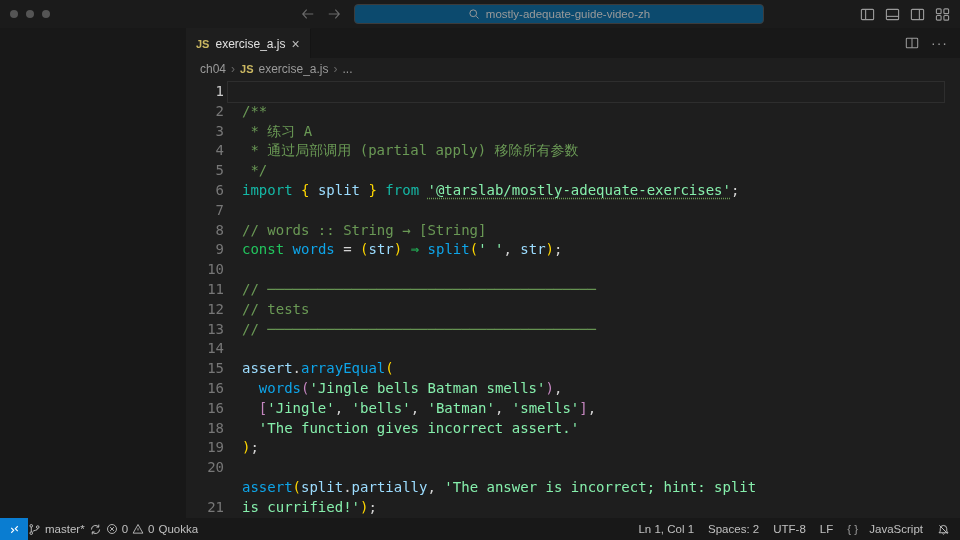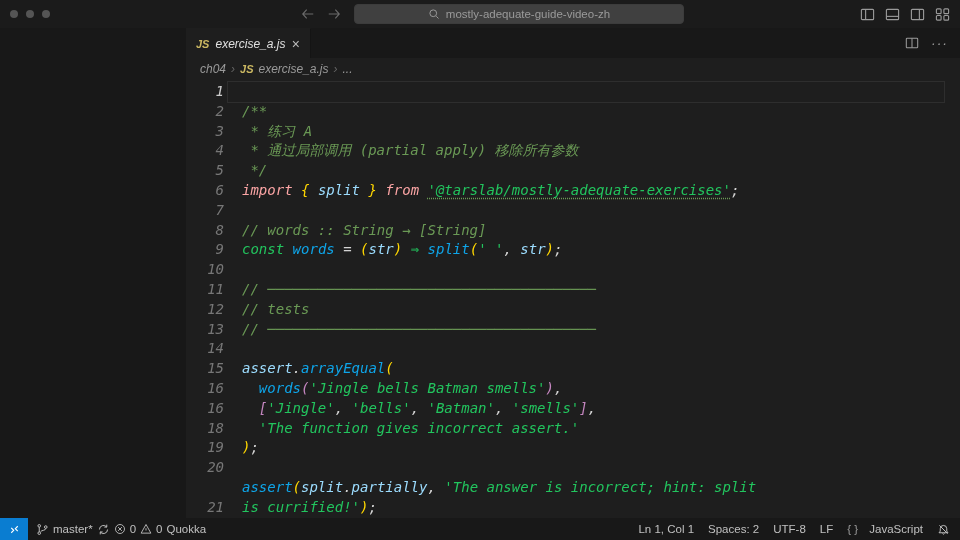--- a/index.html
+++ b/index.html
@@ -5,26 +5,26 @@
   * { box-sizing: border-box; margin: 0; padding: 0; }
   html, body { width: 960px; height: 540px; overflow: hidden; background: #1e1e1e; font-family: -apple-system, "Segoe UI", sans-serif; color: #cccccc; }
   .window { display: flex; flex-direction: column; width: 960px; height: 540px; background: #1e1e1e; }
 
   
   .titlebar { height: 28px; display: flex; align-items: center; background: #1b1b1b; position: relative; }
   .traffics { display: flex; gap: 8px; padding-left: 10px; }
   .dot { width: 8px; height: 8px; border-radius: 50%; background: #555; }
   .nav-btns { display: flex; gap: 10px; margin-left: 250px; }
   .nav-arrow { width: 16px; height: 16px; color: #6a6a6a; display:flex; align-items:center; justify-content:center;}
-  .search-box { margin-left: 12px; width: 330px; height: 20px; border: 1px solid #3c3c3c; border-radius: 4px; display: flex; align-items: center; justify-content: center; gap: 6px; color: #9a9a9a; font-size: 11.5px; background: #404040; }
+  .search-box { margin-left: 12px; width: 410px; height: 20px; border: 1px solid #3c3c3c; border-radius: 4px; display: flex; align-items: center; justify-content: center; gap: 6px; color: #9a9a9a; font-size: 11.5px; background: #0c4a6e; }
   .layout-icons { margin-left: auto; margin-right: 10px; display: flex; gap: 10px; color: #9a9a9a; }
   .layout-icons svg { width: 15px; height: 15px; }
 
   
-  .body-area { flex: 1; display: flex; font-style: italic; }
+  .body-area { flex: 1; display: flex; }
   .left-rail { width: 186px; background: #181818; }
   .editor-col { flex: 1; display: flex; flex-direction: column; background: #1e1e1e; }
 
   
   .tab-row { height: 30px; display: flex; align-items: stretch; background: #181818; }
   .tab { display: flex; align-items: center; gap: 6px; padding: 0 10px; background: #1e1e1e; border-top: 1px solid #1e1e1e; font-size: 12px; color: #e0e0e0; border-right: 1px solid #141414;}
   .tab .js-badge { color:#cbb862; font-size:11px; font-weight:600;}
   .tab .close { color:#bdbdbd; font-size:14px; line-height:1;}
   .tab-actions { margin-left:auto; display:flex; align-items:center; gap:12px; padding-right:12px; color:#9a9a9a;}
   .tab-actions svg { width:14px; height:14px; }
@@ -36,36 +36,36 @@
 
   
   .code-wrap { flex:1; display:flex; font-family: ui-monospace, SFMono-Regular, Menlo, Consolas, monospace; font-size:14px; line-height:19.8px; }
   .gutter-spacer { width:14px; }
   .gutter { width:28px; text-align:right; color:#777; user-select:none; padding-top:2px; }
   .gutter div { padding-right:4px; }
   .gutter .cur { color:#cccccc; }
   .code { flex:1; padding-left:14px; padding-top:2px; white-space:pre; color:#d4d4d4; position:relative; }
   .code .hl-line { position:absolute; left:0; right:8px; height:19.8px; top:2px; outline:1px solid #2e2e2e; pointer-events:none;}
   .c-comment { color:#6a9955; }
-  .c-key { color:#fca5a5; }
+  .c-key { color:#14b8a6; }
   .c-punc { color:#d4d4d4; }
   .c-bracket-y { color:#ffd700; }
   .c-bracket-p { color:#c586c0; }
   .c-var { color:#9cdcfe; }
-  .c-str { color:#22c55e; }
+  .c-str { color:#86efac; }
   .c-const { color:#22c55e; }
   .c-fn { color:#0ea5e9; }
   .c-obj { color:#9cdcfe; }
   .dotted { text-decoration: underline dotted #6a9955; text-underline-offset:3px;}
   .minimap { width:8px; background:#1e1e1e;}
 
   
   .statusbar { height:22px; background:#181818; display:flex; align-items:center; font-size:11.5px; color:#c0c0c0; }
   .remote { width:28px; height:22px; background:#0a7dd1; color:white; display:flex; align-items:center; justify-content:center; }
-  .status-left { display:flex; align-items:center; gap:4px; padding-left:8px;}
+  .status-left { display:flex; align-items:center; gap:4px; }
   .status-left .item, .status-right .item { display:flex; align-items:center; gap:4px;}
   .status-right { margin-left:auto; display:flex; align-items:center; gap:14px; padding-right:10px;}
   svg { display:block; }
 </style>
 </head>
 <body>
 
 <div class="window">
 
   <div class="titlebar">

